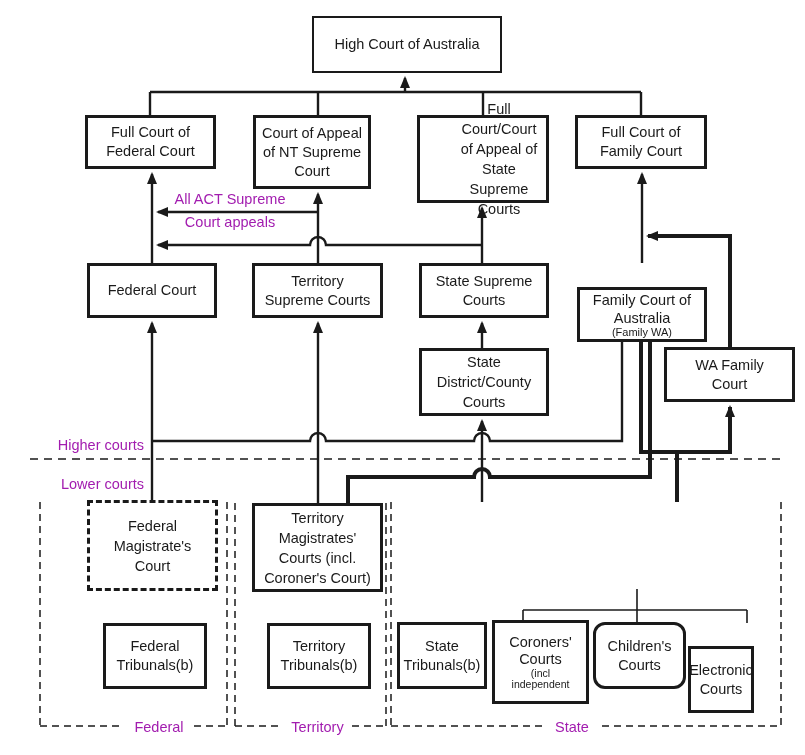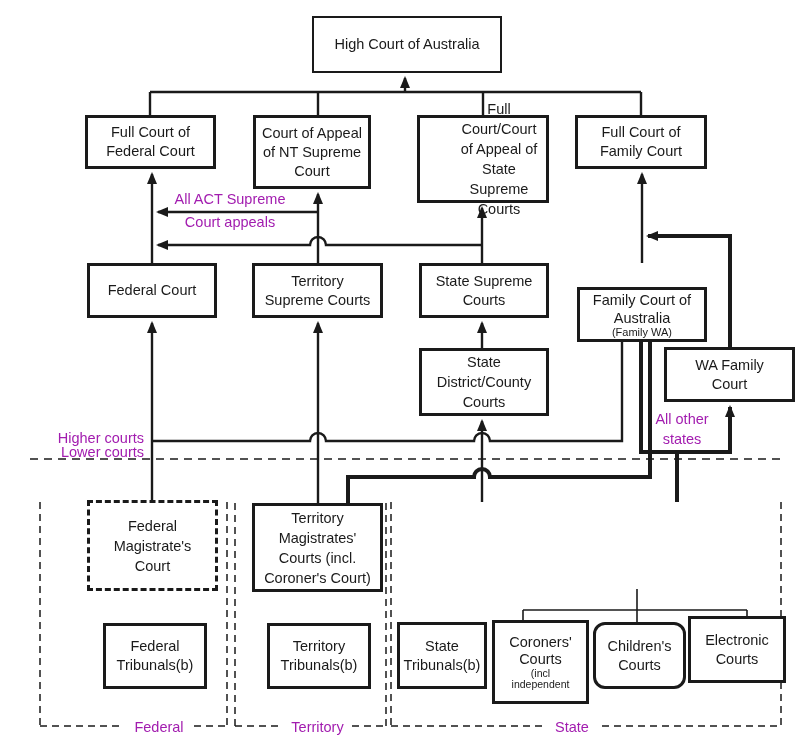--- a/index.html
+++ b/index.html
@@ -16,21 +16,21 @@
     font-size:14.5px;line-height:19px;white-space:pre-line;z-index:2;
   }
   .box.thin{border-width:2px;}
   .box.dashedbox{border-style:dashed;}
   .sub{font-size:10.5px;line-height:11.5px;white-space:pre-line;}
   .lbl{
     position:absolute;font-size:14.5px;line-height:17px;color:#a21caf;
     white-space:pre-line;z-index:2;background:transparent;
   }
   .center{text-align:center;}
-  .right{text-align:right;}
+  .right{text-align:right;margin-top:7px;}
 </style>
 </head>
 <body>
 
 <div id="stage">
 
   <svg id="wires" width="805" height="755" viewBox="0 0 805 755">
     <defs>
       <marker id="ah" markerWidth="12" markerHeight="10" refX="10" refY="5" orient="auto" markerUnits="userSpaceOnUse">
         <path d="M0,0 L12,5 L0,10 Z" fill="#1a1a1a"></path>
@@ -175,34 +175,32 @@
 Courts</span>
     <span class="sub">(incl
 independent</span>
   </div>
 
   <div class="box" style="left:593px;top:622px;width:93px;height:67px;border-radius:12px;">
     <span>Children's
 Courts</span>
   </div>
 
-  <div class="box" style="left:688px;top:616px;width:98px;height:67px;">
+  <div class="box" style="left:688px;top:646px;width:66px;height:67px;">
     <span>Electronic
 Courts</span>
   </div>
 
   <div class="lbl right" style="left:40px;top:430px;width:104px;">Higher courts</div>
 
-  <div class="lbl right" style="left:40px;top:444px;width:104px;text-align:right;">Lower courts</div>
+  <div class="lbl right" style="left:40px;top:469px;width:104px;text-align:right;">Lower courts</div>
 
   <div class="lbl center" style="left:160px;top:188px;width:140px;line-height:23px;">All ACT Supreme
 Court appeals</div>
 
-  <div class="lbl center" style="left:644px;top:409px;width:76px;line-height:20px;">All other
-states</div>
 
   <div class="lbl center" style="left:124px;top:719px;width:70px;">Federal</div>
 
   <div class="lbl center" style="left:283px;top:719px;width:69px;">Territory</div>
 
   <div class="lbl center" style="left:542px;top:719px;width:60px;">State</div>
 
 </div>
 
 </body></html>

